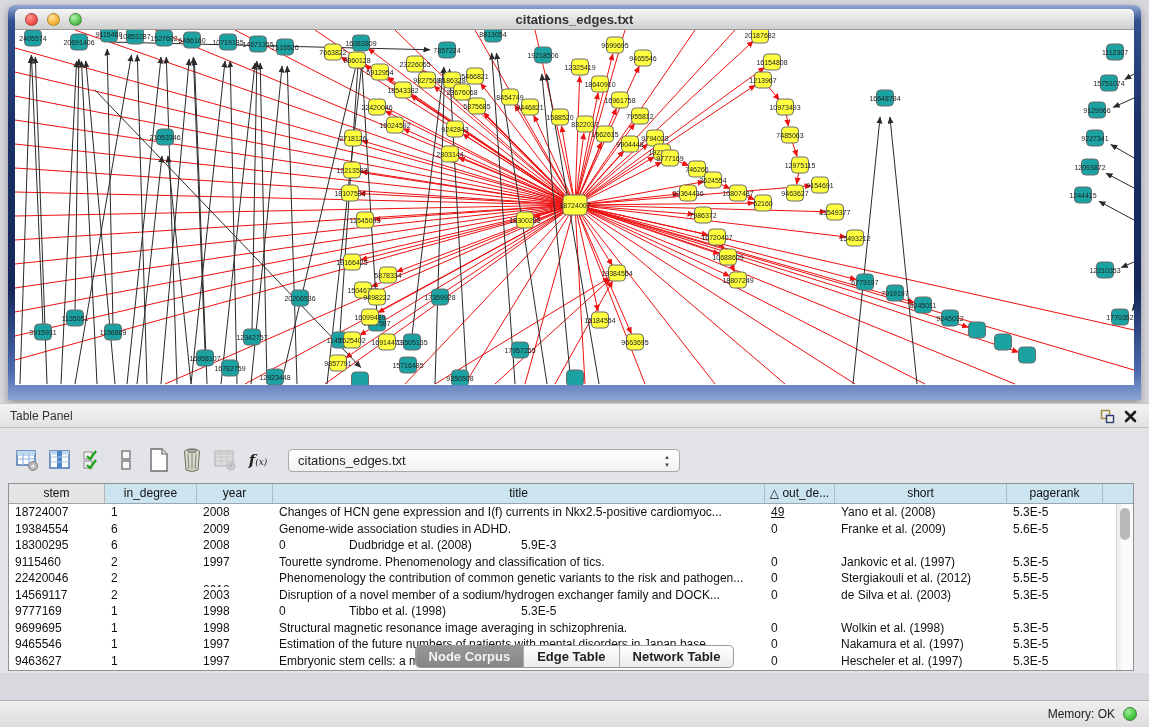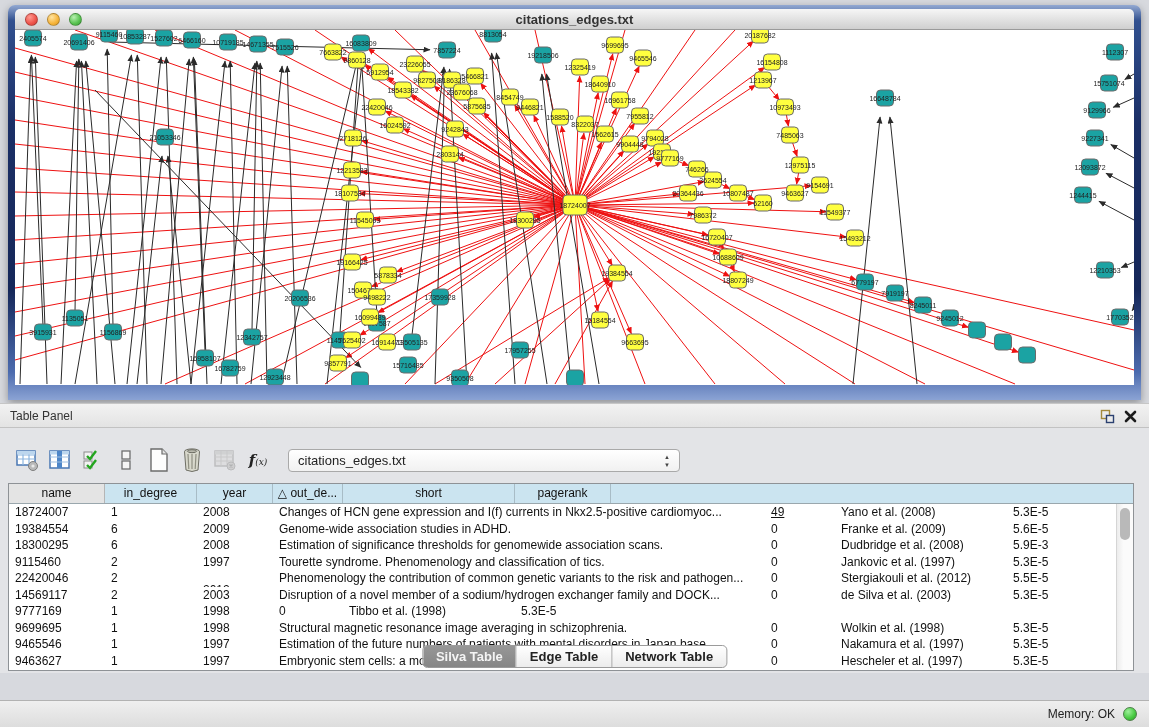--- a/index.html
+++ b/index.html
@@ -571,23 +571,24 @@
         <span class="fx">f<small>(x)</small></span>
       </span>
       <div class="dropdown">
         <span>citations_edges.txt</span>
         <span class="stepper">▲<br>▼</span>
       </div>
     </div>
 
     <div class="table-box">
       <div class="thead" id="thead">
-          <div class="th first" style="width: 96px;">name</div>
+          <div class="th first" style="width: 96px;">stem</div>
           <div class="th" style="width: 92px;">in_degree</div>
           <div class="th" style="width: 76px;">year</div>
+          <div class="th" style="width: 492px;">title</div>
           <div class="th" style="width: 70px;">△ out_de...</div>
           <div class="th" style="width: 172px;">short</div>
           <div class="th" style="width: 96px;">pagerank</div>
           <div class="th filler"></div>
         </div>
       <div class="tbody" id="tbody">
           <div class="tr">
             <div class="td" style="width: 96px;">18724007</div>
             <div class="td" style="width: 92px;">1</div>
             <div class="td" style="width: 76px;">2008</div>
@@ -602,21 +603,20 @@
             <div class="td" style="width: 76px;">2009</div>
             <div class="td" style="width: 492px;">Genome-wide association studies in ADHD.</div>
             <div class="td" style="width: 70px;">0</div>
             <div class="td" style="width: 172px;">Franke et al. (2009)</div>
             <div class="td" style="width: 96px;">5.6E-5</div>
           </div>
           <div class="tr">
             <div class="td" style="width: 96px;">18300295</div>
             <div class="td" style="width: 92px;">6</div>
             <div class="td" style="width: 76px;">2008</div>
-            <div class="td" style="width: 492px;">Estimation of significance thresholds for genomewide association scans.</div>
             <div class="td" style="width: 70px;">0</div>
             <div class="td" style="width: 172px;">Dudbridge et al. (2008)</div>
             <div class="td" style="width: 96px;">5.9E-3</div>
           </div>
           <div class="tr">
             <div class="td" style="width: 96px;">9115460</div>
             <div class="td" style="width: 92px;">2</div>
             <div class="td" style="width: 76px;">1997</div>
             <div class="td" style="width: 492px;">Tourette syndrome. Phenomenology and classification of tics.</div>
             <div class="td" style="width: 70px;">0</div>
@@ -676,21 +676,21 @@
             <div class="td" style="width: 172px;">Hescheler et al. (1997)</div>
             <div class="td" style="width: 96px;">5.3E-5</div>
           </div>
         </div>
       <div class="vscroll">
         <div class="vthumb"></div>
       </div>
     </div>
 
     <div class="tabs" id="tabs">
-        <span class="seg selected">Silva Table</span>
+        <span class="seg selected">Node Corpus</span>
         <span class="seg">Edge Table</span>
         <span class="seg">Network Table</span>
       </div>
   </div>
 </div>
 
 <div id="status-bar">
   <span class="mem">Memory: OK</span>
   <span class="mem-dot"></span>
 </div>

